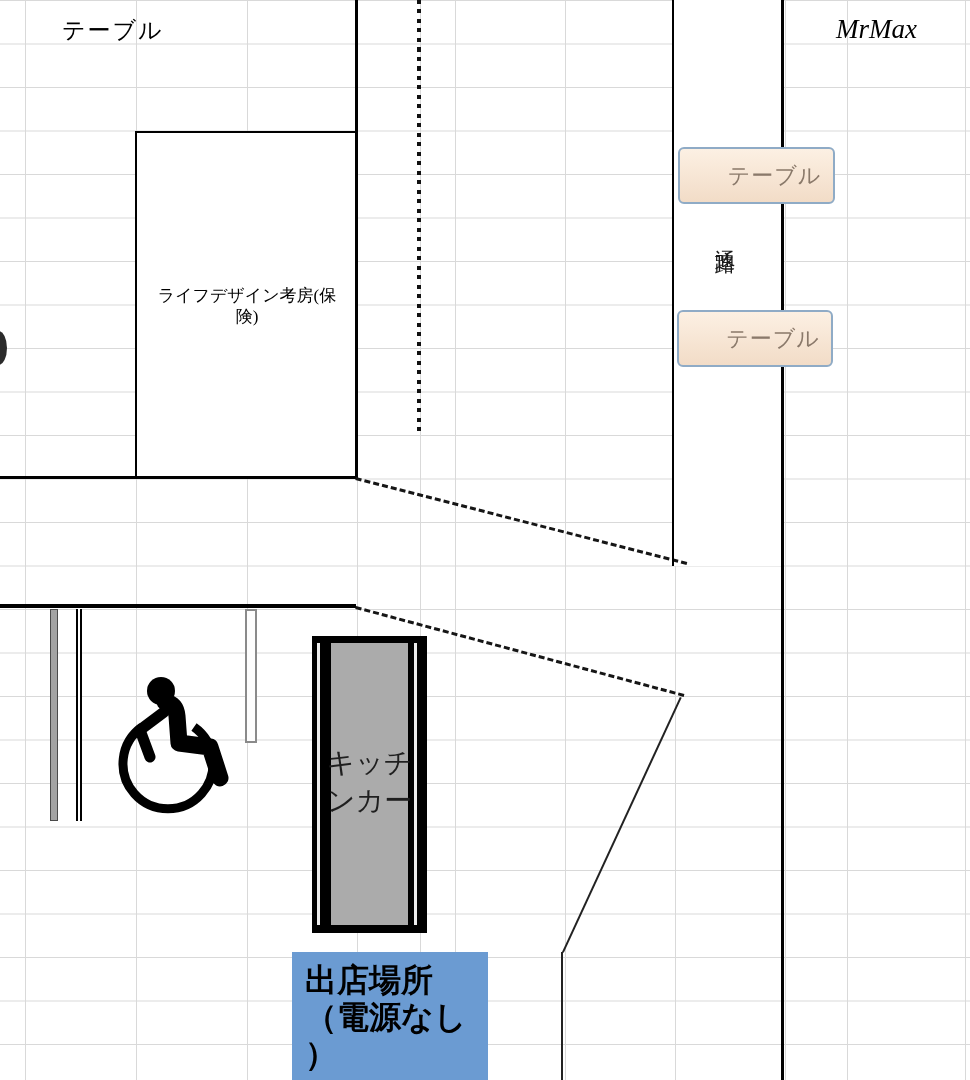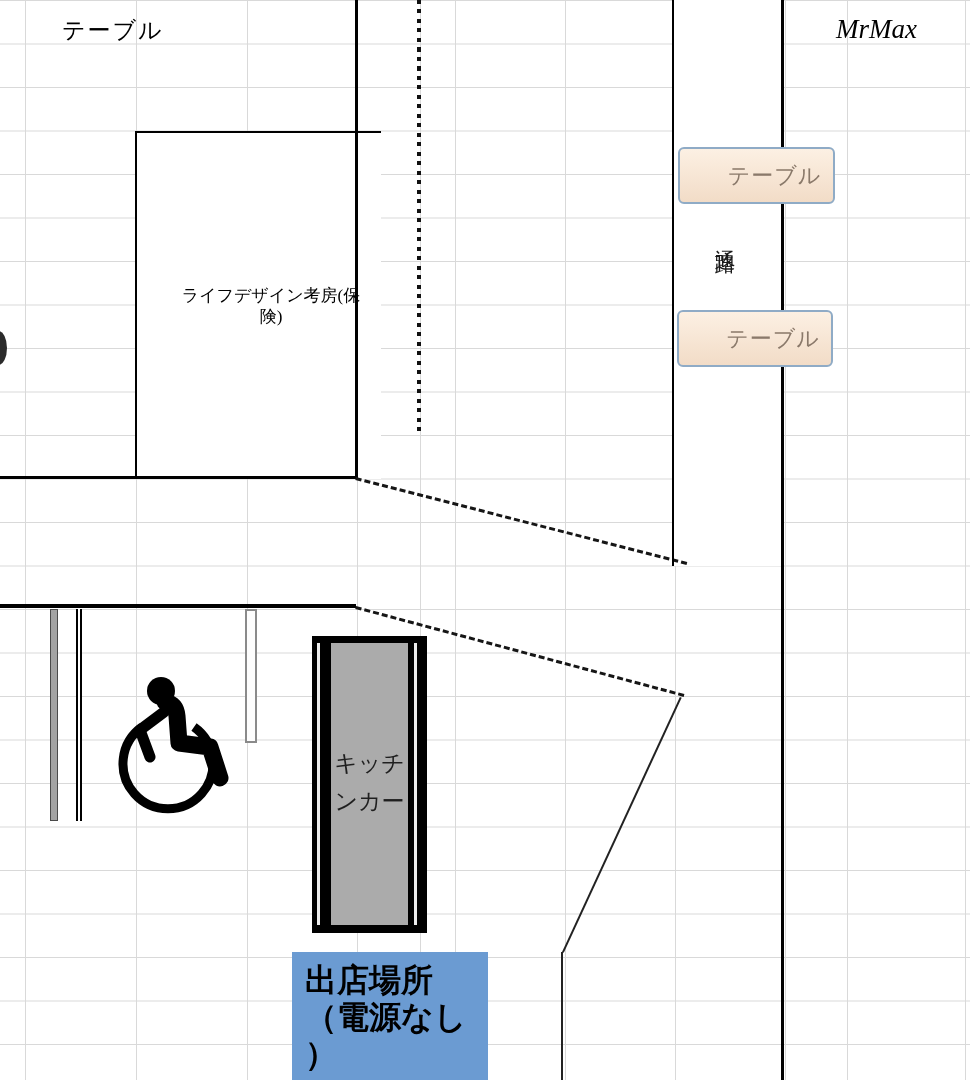--- a/index.html
+++ b/index.html
@@ -14,40 +14,40 @@
   
   .vline{position:absolute;background:#000;}
   .hline{position:absolute;background:#000;}
   
   .dash{position:absolute;height:0;border-top:3px dashed #161616;transform-origin:0 0;}
   
   .dotted{position:absolute;width:4px;background-image:repeating-linear-gradient(to bottom,#111 0 4px,transparent 4px 9.5px);}
   .label-serif{position:absolute;font-family:"Liberation Serif",serif;color:#000;white-space:nowrap;}
   
   .tenant{position:absolute;left:135px;top:131px;width:220px;height:346px;background:#fff;
-    border-left:2.5px solid #000;border-top:2.5px solid #000;display:flex;align-items:center;justify-content:center;padding-left:24px;}
+    border-left:2.5px solid #000;border-top:2.5px solid #000;display:flex;align-items:center;justify-content:center;}
   .tenant-text{width:184px;text-align:center;font-family:"Liberation Serif",serif;font-size:17px;line-height:21px;color:#000;}
   
   .corridor-fill{position:absolute;left:672px;top:0;width:110px;height:566px;background:#fff;}
   .aisle-text{position:absolute;left:711px;top:233px;writing-mode:vertical-rl;text-orientation:upright;
     font-family:"Liberation Serif",serif;font-size:21px;letter-spacing:4px;color:#1a1a1a;}
   
   .table-box{position:absolute;width:117px;height:53px;border:2px solid #8fabc6;border-radius:6px;
     background:linear-gradient(#fcf0e3,#f2dcc7);display:flex;align-items:center;justify-content:center;
     font-size:22px;color:#8a796a;letter-spacing:1px;padding-left:36px;}
   
   .pillar-gray{position:absolute;left:50px;top:609px;width:8px;height:212px;background:#a3a3a3;border:1px solid #4a4a4a;box-sizing:border-box;}
   .pillar-dbl{position:absolute;left:76px;top:609px;width:6px;height:212px;background:#fff;border-left:2px solid #000;border-right:2px solid #000;box-sizing:border-box;}
   .pillar-white{position:absolute;left:245px;top:609px;width:12px;height:134px;background:#fdfdfd;border:2px solid #8a8a8a;box-sizing:border-box;}
   
   .kitchen{position:absolute;left:312px;top:636px;width:115px;height:297px;box-sizing:border-box;
     border-top:7px solid #000;border-bottom:8px solid #000;
     background:linear-gradient(90deg,#000 0 5px,#ececec 5px 8px,#000 8px 19px,#ababab 19px 96px,#000 96px 102px,#ececec 102px 105px,#000 105px 115px);}
   .kitchen-text{position:absolute;left:0;top:101px;width:100%;text-align:center;
-    font-size:23px;line-height:38px;color:#1f1f1f;font-weight:500;}
+    font-size:28px;line-height:38px;color:#1f1f1f;font-weight:500;}
   
   .spot{position:absolute;left:292px;top:952px;width:196px;height:140px;background:#6b9bd2;
     padding:10px 0 0 13px;box-sizing:border-box;}
   .spot div{font-size:32px;line-height:37px;font-weight:600;color:#000;}
   .wheelchair{position:absolute;left:116px;top:664px;}
   .blob{position:absolute;left:-10px;top:331px;width:17px;height:34px;background:#2b2b2b;border-radius:50%;}
 </style>
 </head>
 <body>
 

